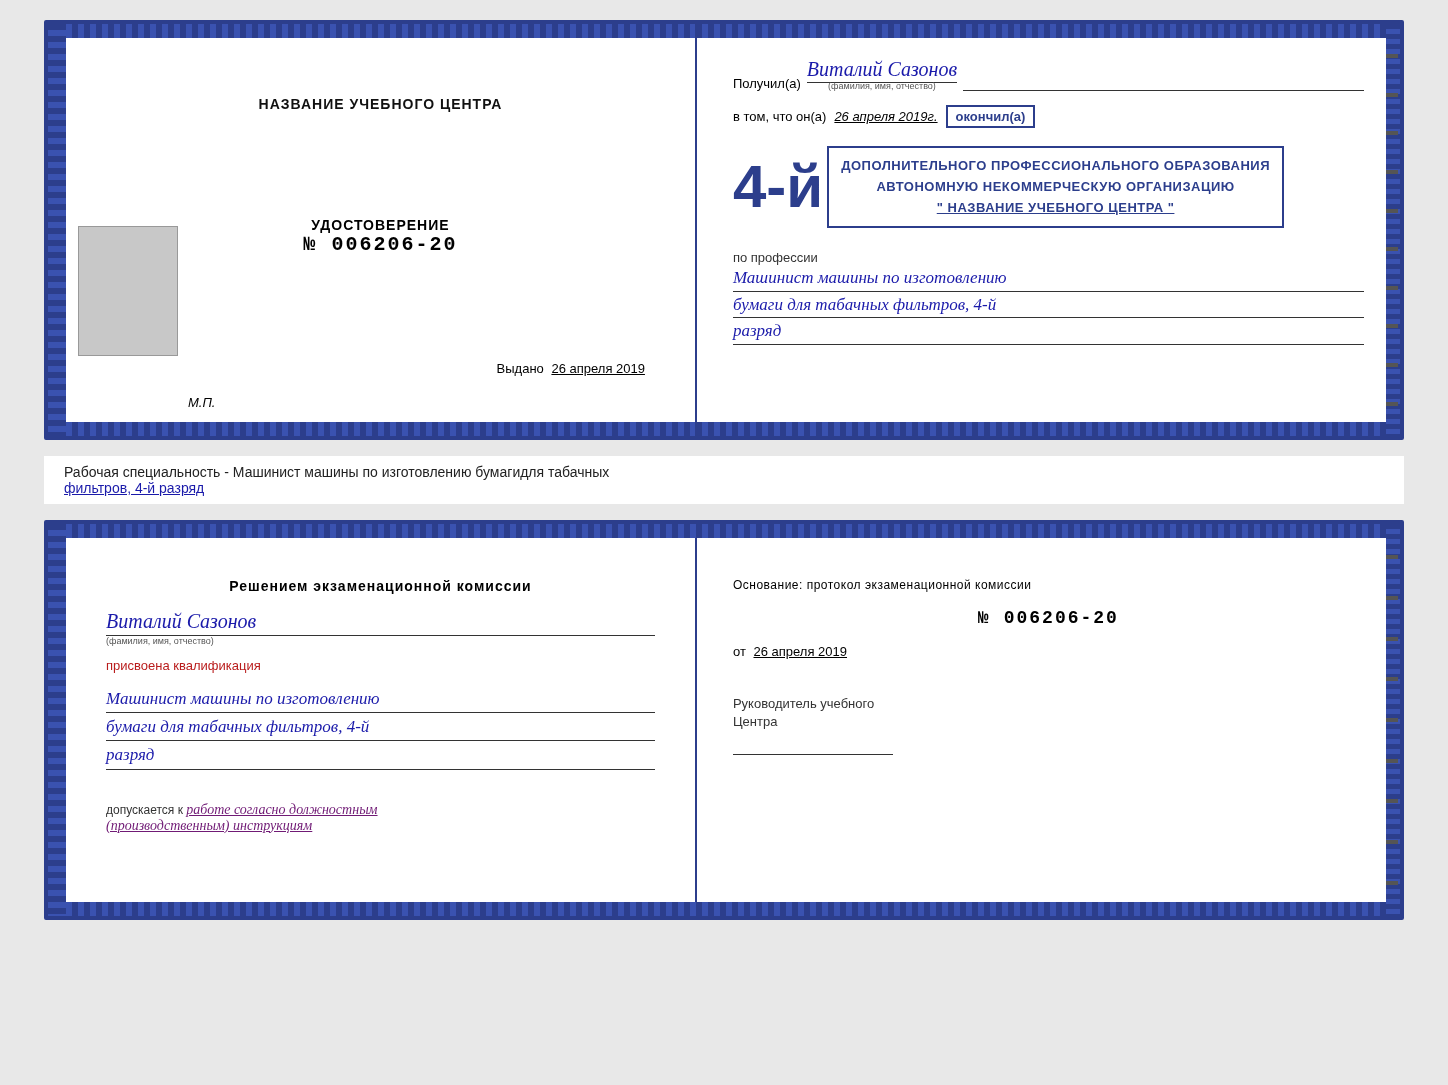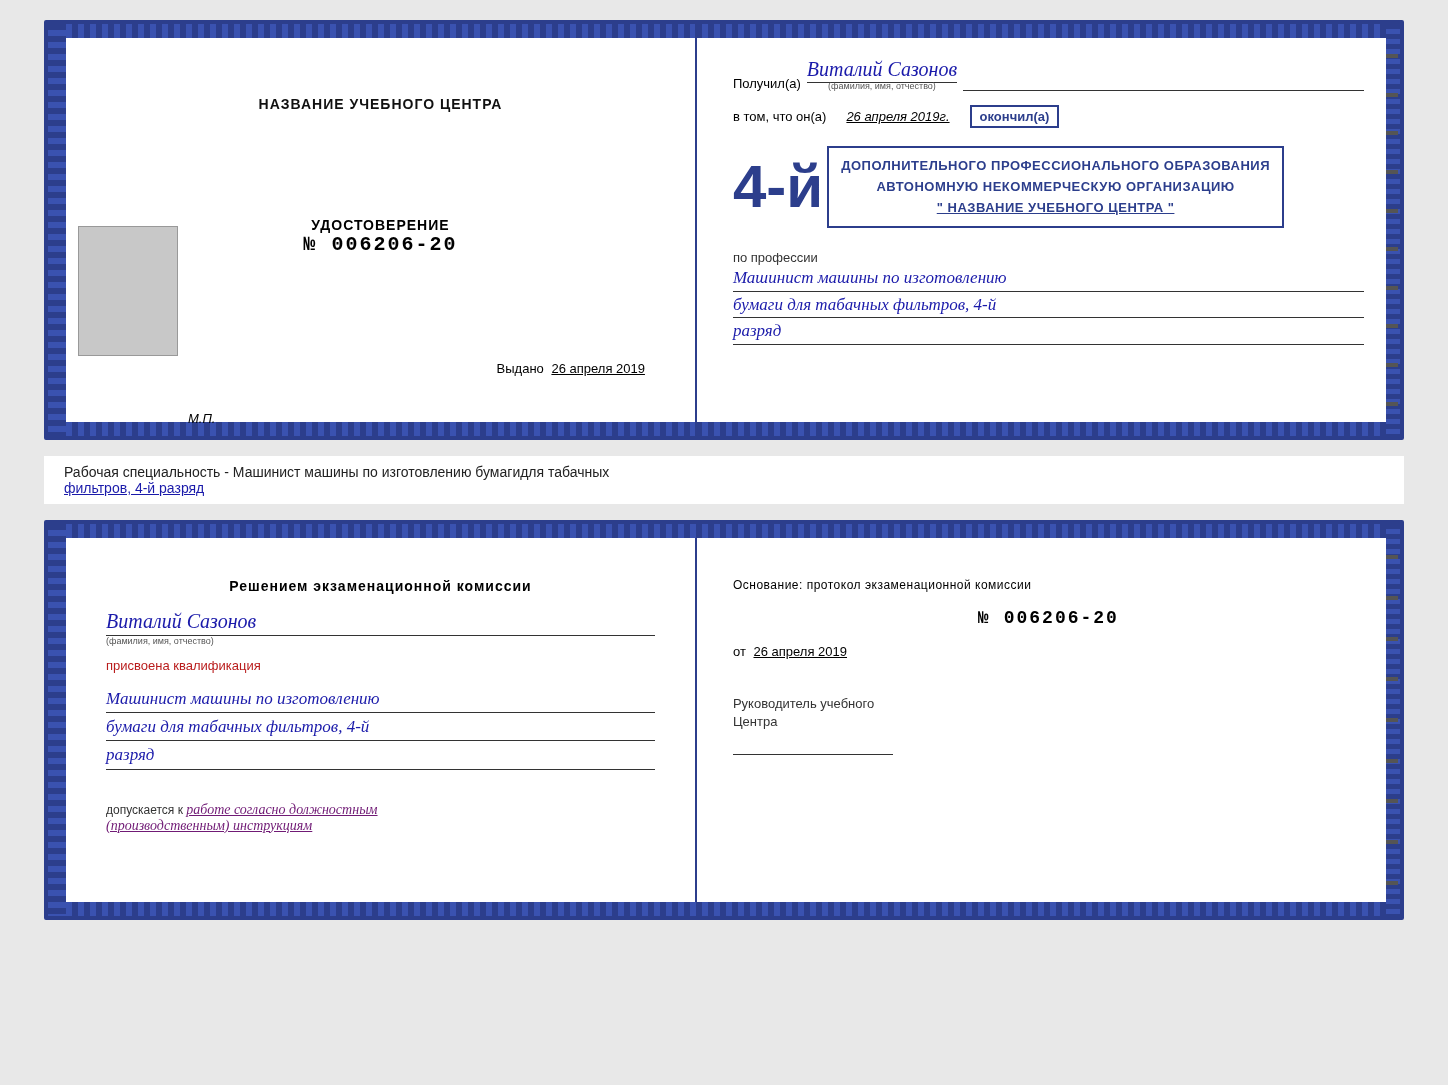--- a/index.html
+++ b/index.html
@@ -137,21 +137,21 @@
       align-self: flex-end;
       margin-right: 10px;
     }
 
     .cert-issued span {
       font-size: 13px;
     }
 
     .mp-label {
       position: absolute;
-      bottom: 10px;
+      bottom: 26px;
       left: 26px;
       font-size: 13px;
       font-style: italic;
     }
 
     
     .recipient-line {
       font-size: 13px;
       display: flex;
       align-items: flex-end;
@@ -179,21 +179,21 @@
     .dash-line {
       flex: 1;
       border-bottom: 1px solid #333;
       min-width: 20px;
     }
 
     .vtom-line {
       font-size: 13px;
       display: flex;
       align-items: center;
-      gap: 20px;
+      gap: 8px;
     }
 
     .completed-stamp {
       border: 2px solid #2c3e8c;
       padding: 2px 8px;
       font-size: 13px;
       font-weight: bold;
       color: #2c3e8c;
     }
 

